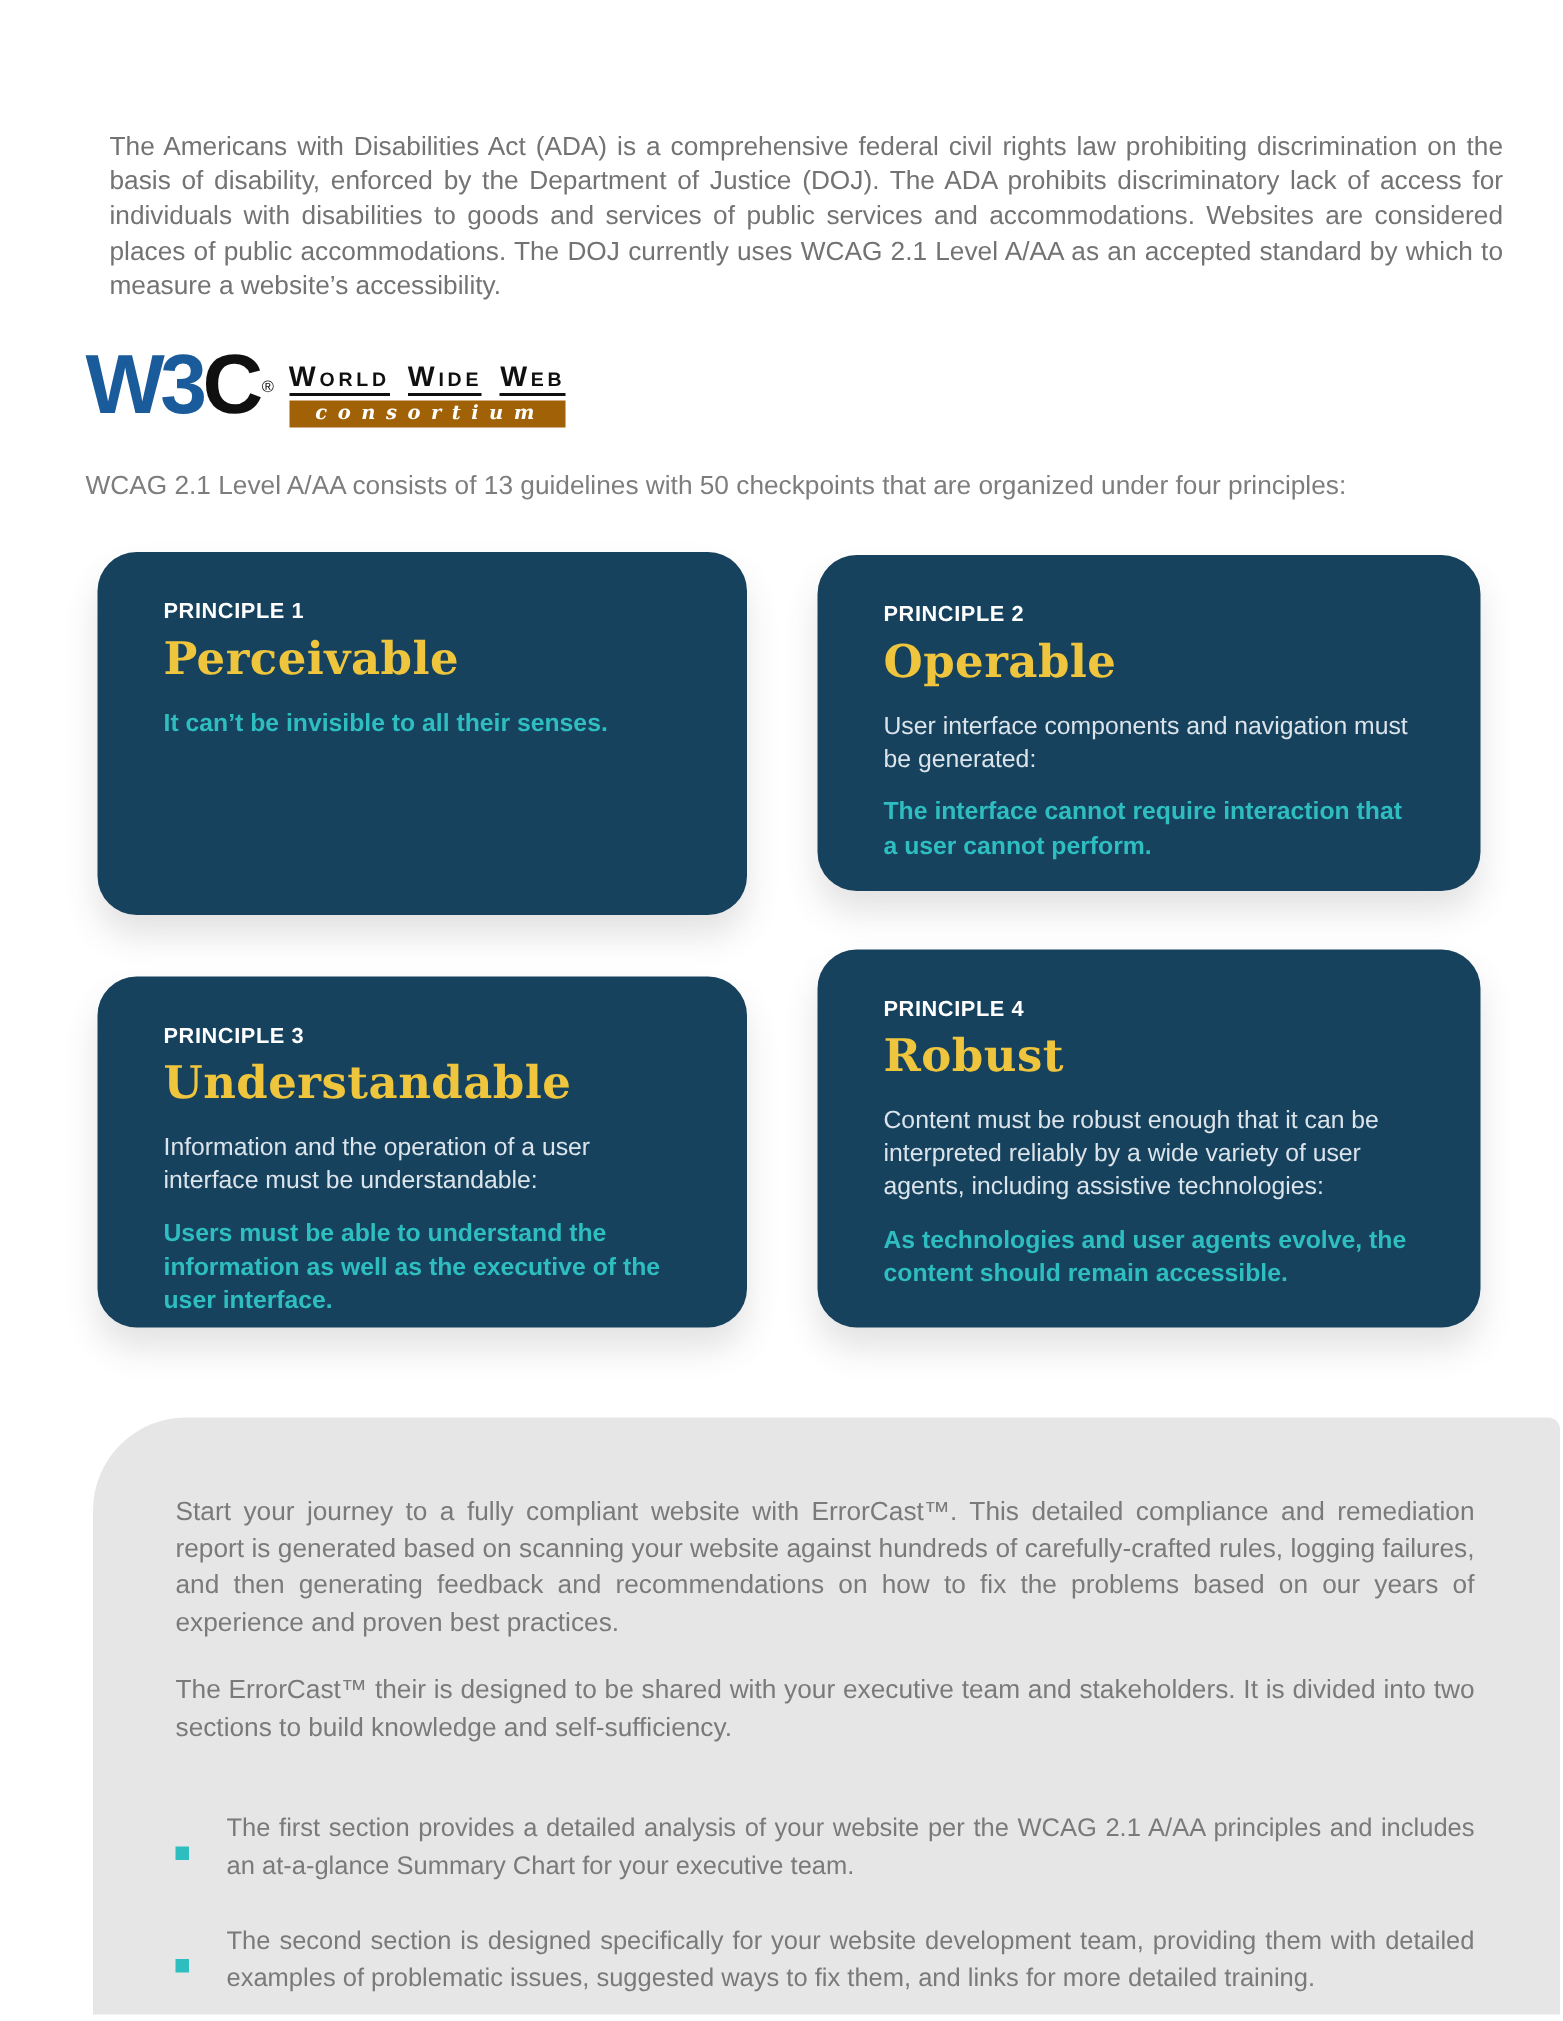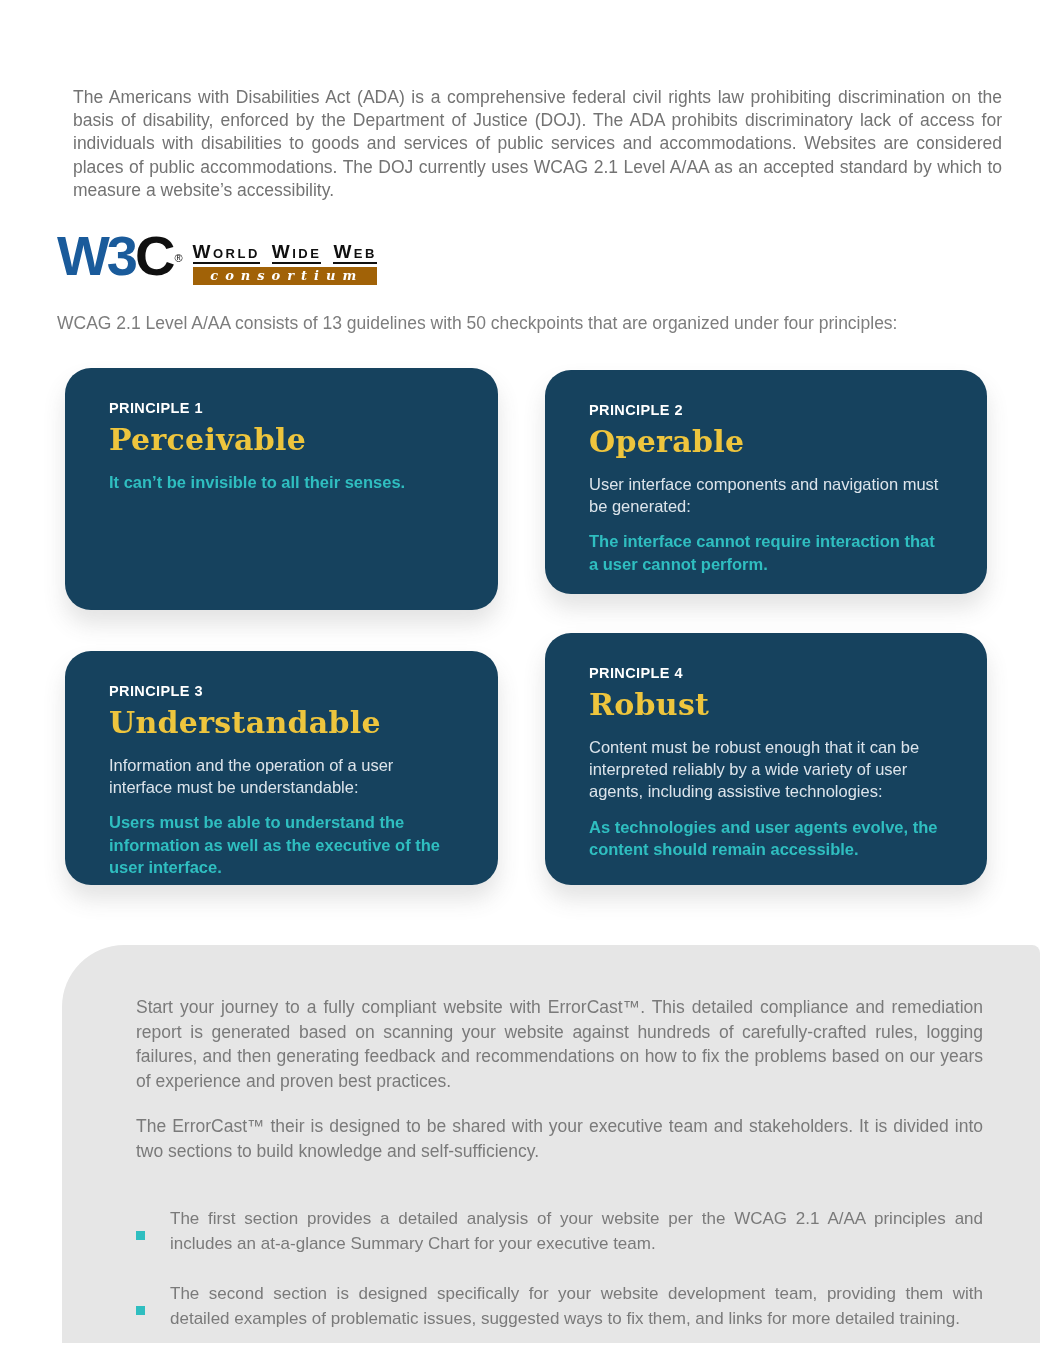--- a/index.html
+++ b/index.html
@@ -55,21 +55,21 @@
     color:#eec53d; font-size:30px; line-height:1.15; margin-top:7px;
     letter-spacing:0.3px;
   }
   .card-body { font-size:16.5px; line-height:1.36; margin-top:13px; }
   .card-highlight { font-size:16.5px; line-height:1.36; font-weight:bold; color:#2fbec0; margin-top:13px; }
 
   
   .gray-section {
     position:absolute; left:62px; top:945px; right:2px; height:398px;
     background:#e6e6e6; border-radius:62px 8px 0 0;
-    padding:50px 57px 0 74px;
+    padding:50px 57px 0 55px;
     color:#7a7a7a;
   }
   .gs-para { font-size:17.5px; line-height:24.5px; text-align:justify; }
   .gs-para + .gs-para { margin-top:21px; }
   .gs-bullets { margin-top:44px; }
   .gs-bullet { display:flex; align-items:center; }
   .gs-bullet + .gs-bullet { margin-top:26px; }
   .bullet-marker { flex:none; width:9px; height:9px; background:#2fbec0; margin-top:7px; }
   .bullet-text { margin-left:25px; font-size:17px; line-height:24.5px; text-align:justify; }
 </style>

